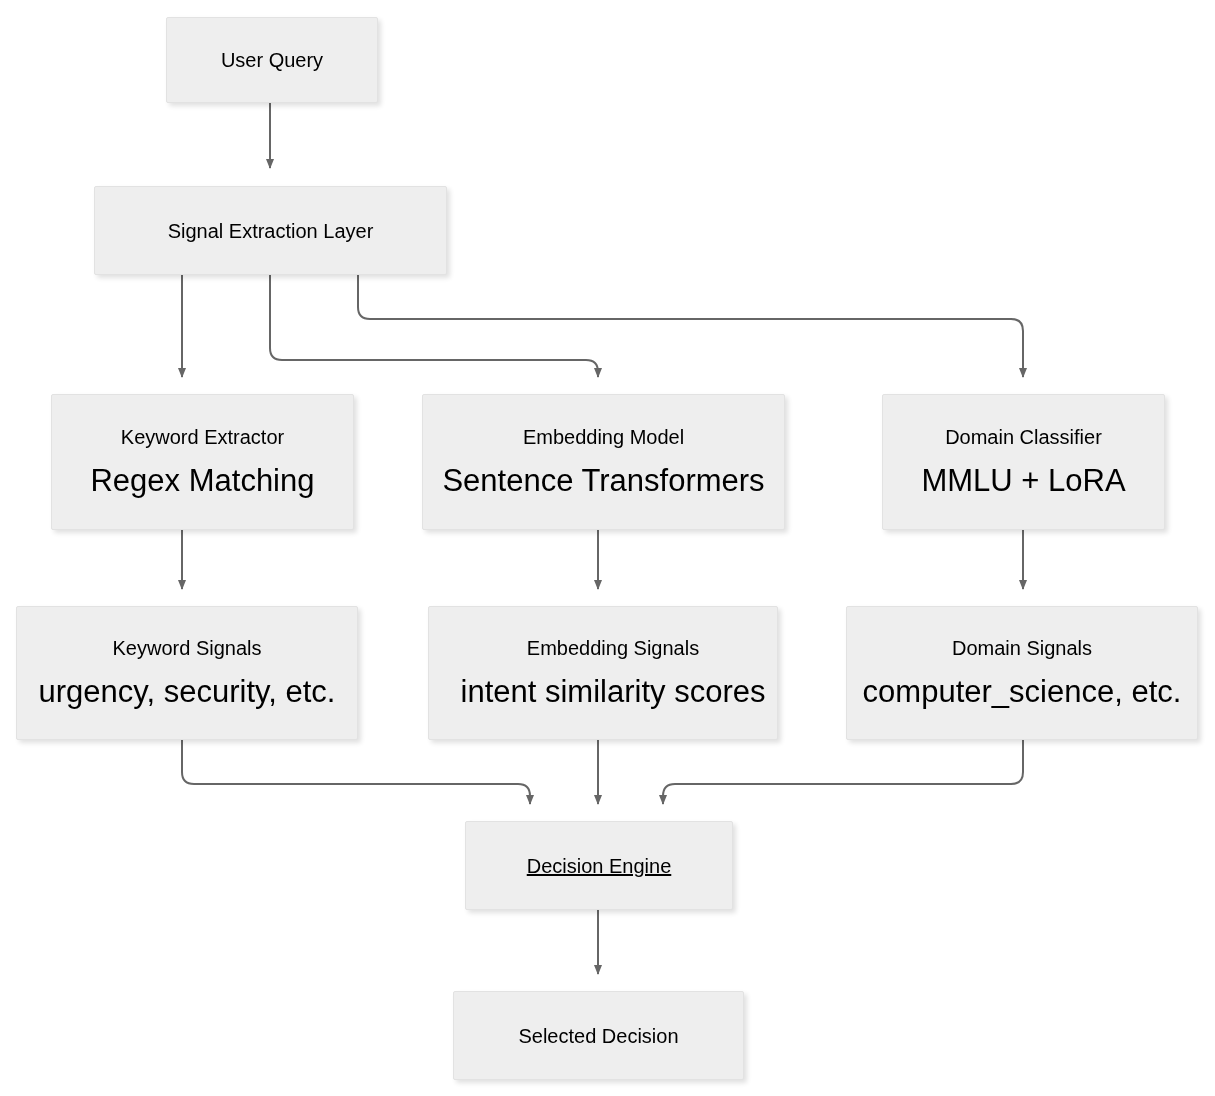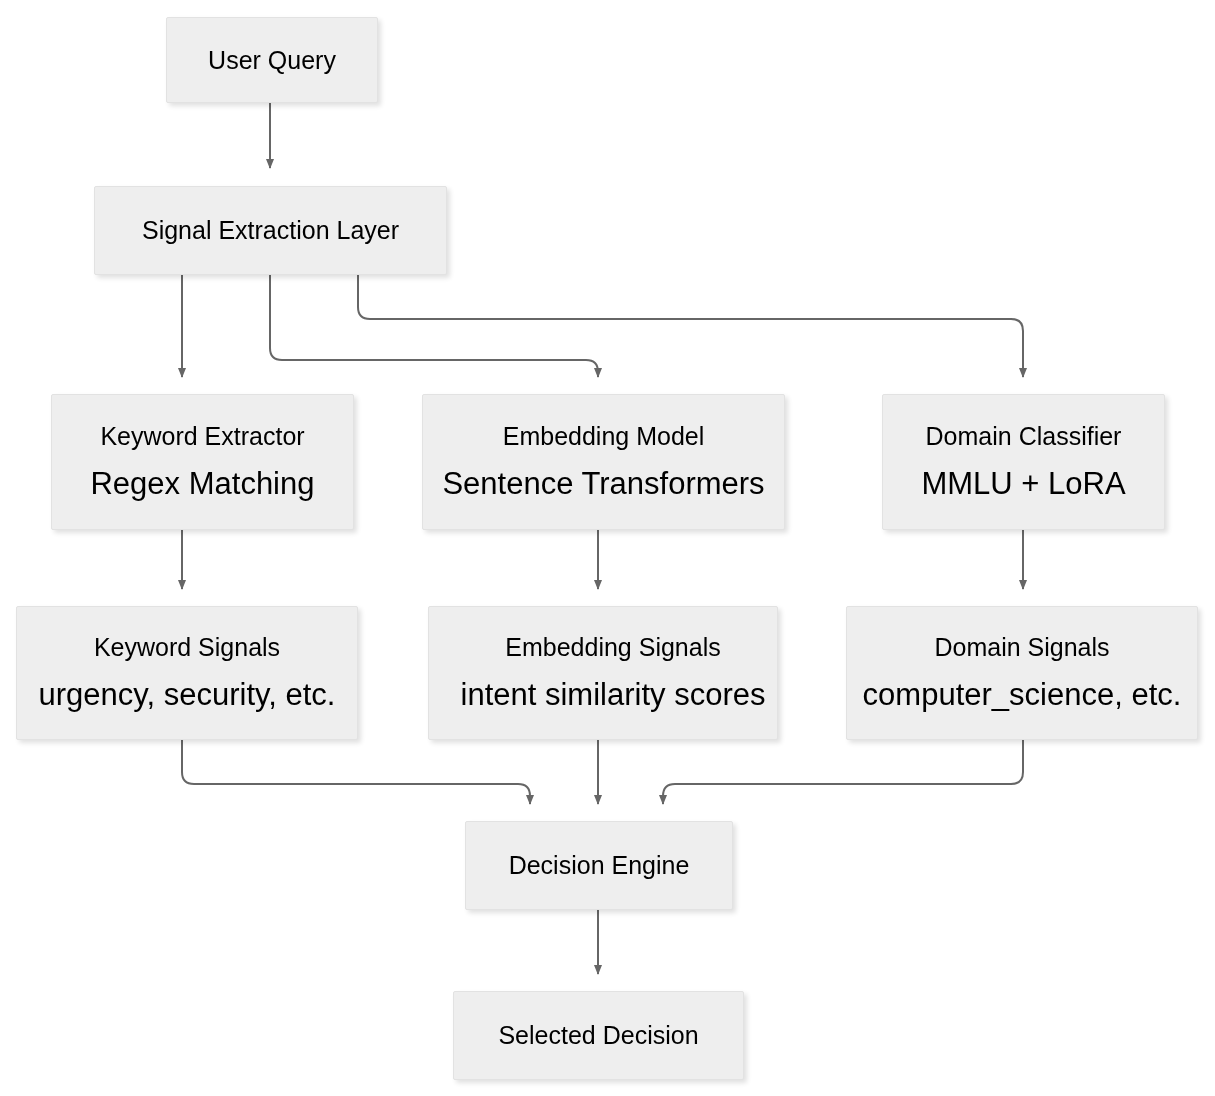--- a/index.html
+++ b/index.html
@@ -35,21 +35,21 @@
     box-shadow: 3px 3px 5px rgba(0,0,0,0.12);
     display: flex;
     flex-direction: column;
     align-items: center;
     justify-content: center;
     color: #000000;
     text-align: center;
     line-height: 1.0;
   }
   .node .line1 {
-    font-size: 25px;
+    font-size: 20px;
     white-space: nowrap;
   }
   .node .line2 {
     font-size: 31px;
     white-space: nowrap;
     margin-top: 16px;
   }
   .node.single .line1 {
     margin: 0;
   }
@@ -123,21 +123,21 @@
   <div class="node two-line" style="left: 428px; top: 606px; width: 350px; height: 134px; background: rgb(238, 238, 238); border-color: rgb(226, 226, 226); color: rgb(0, 0, 0); padding-left: 20px;">
     <span class="line1">Embedding Signals</span>
     <span class="line2">intent similarity scores</span>
   </div>
 
   <div class="node two-line" style="left: 846px; top: 606px; width: 352px; height: 134px; background: rgb(238, 238, 238); border-color: rgb(226, 226, 226); color: rgb(0, 0, 0);">
     <span class="line1">Domain Signals</span>
     <span class="line2">computer_science, etc.</span>
   </div>
 
-  <div class="node single" style="left: 465px; top: 821px; width: 268px; height: 89px; background: rgb(238, 238, 238); border-color: rgb(226, 226, 226); color: rgb(0, 0, 0);">
+  <div class="node single" style="left: 465px; top: 821px; width: 268px; height: 89px; background: rgb(238, 238, 238); border-color: rgb(226, 226, 226); color: rgb(0, 0, 0); text-decoration: underline;">
     <span class="line1">Decision Engine</span>
   </div>
 
   <div class="node single" style="left: 453px; top: 991px; width: 291px; height: 89px; background: rgb(238, 238, 238); border-color: rgb(226, 226, 226); color: rgb(0, 0, 0);">
     <span class="line1">Selected Decision</span>
   </div>
 
 </div>
 
 </body></html>

